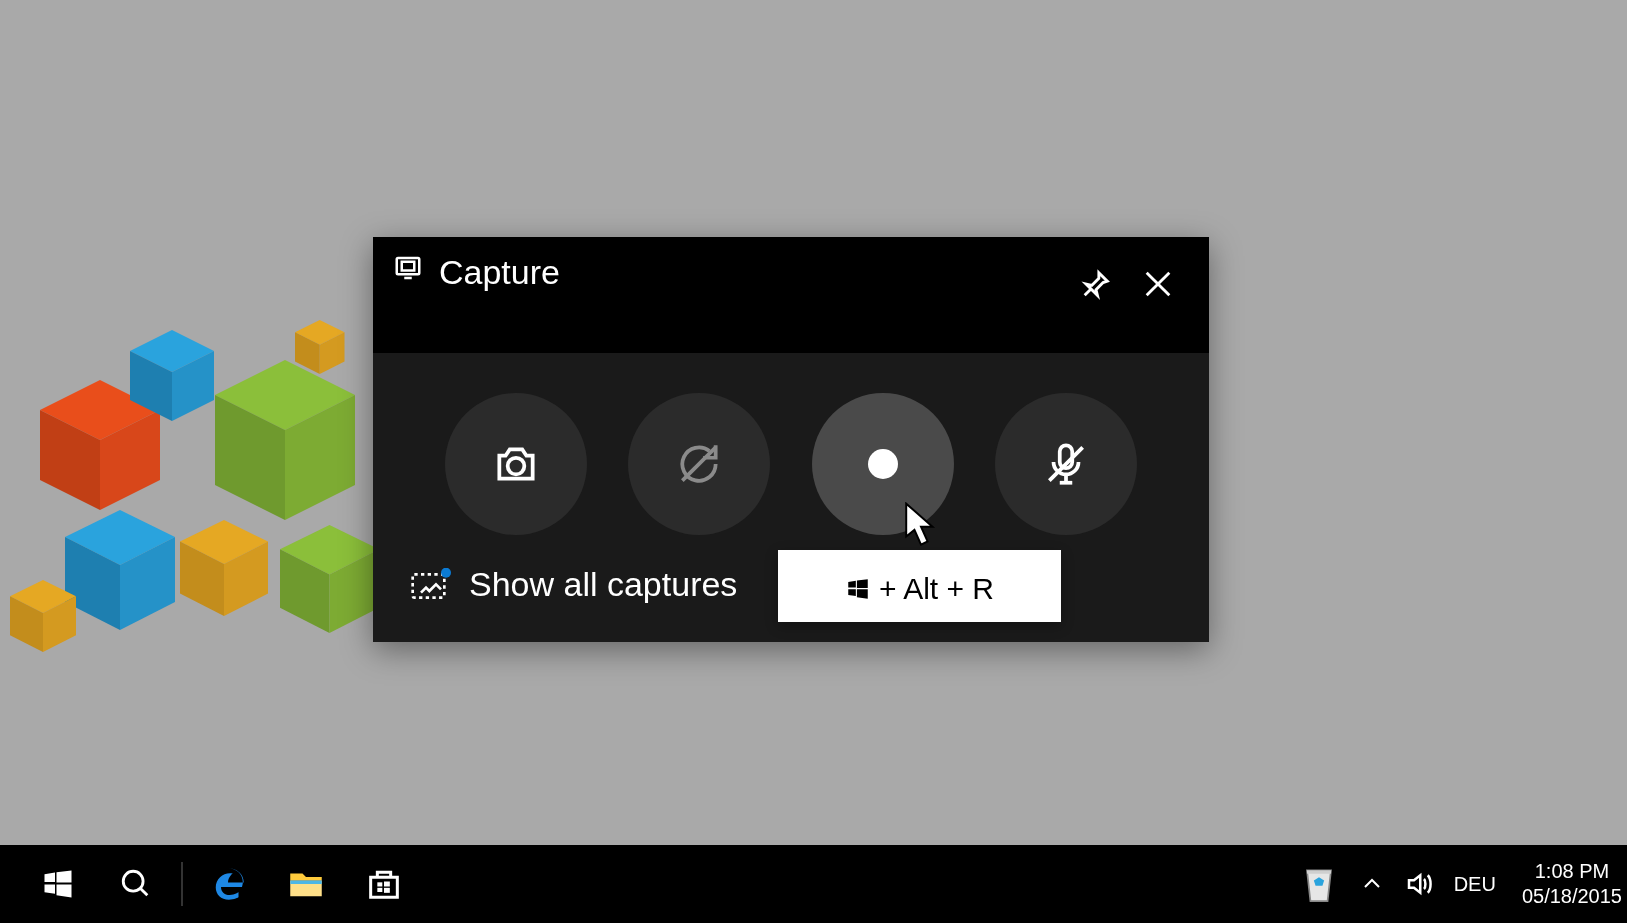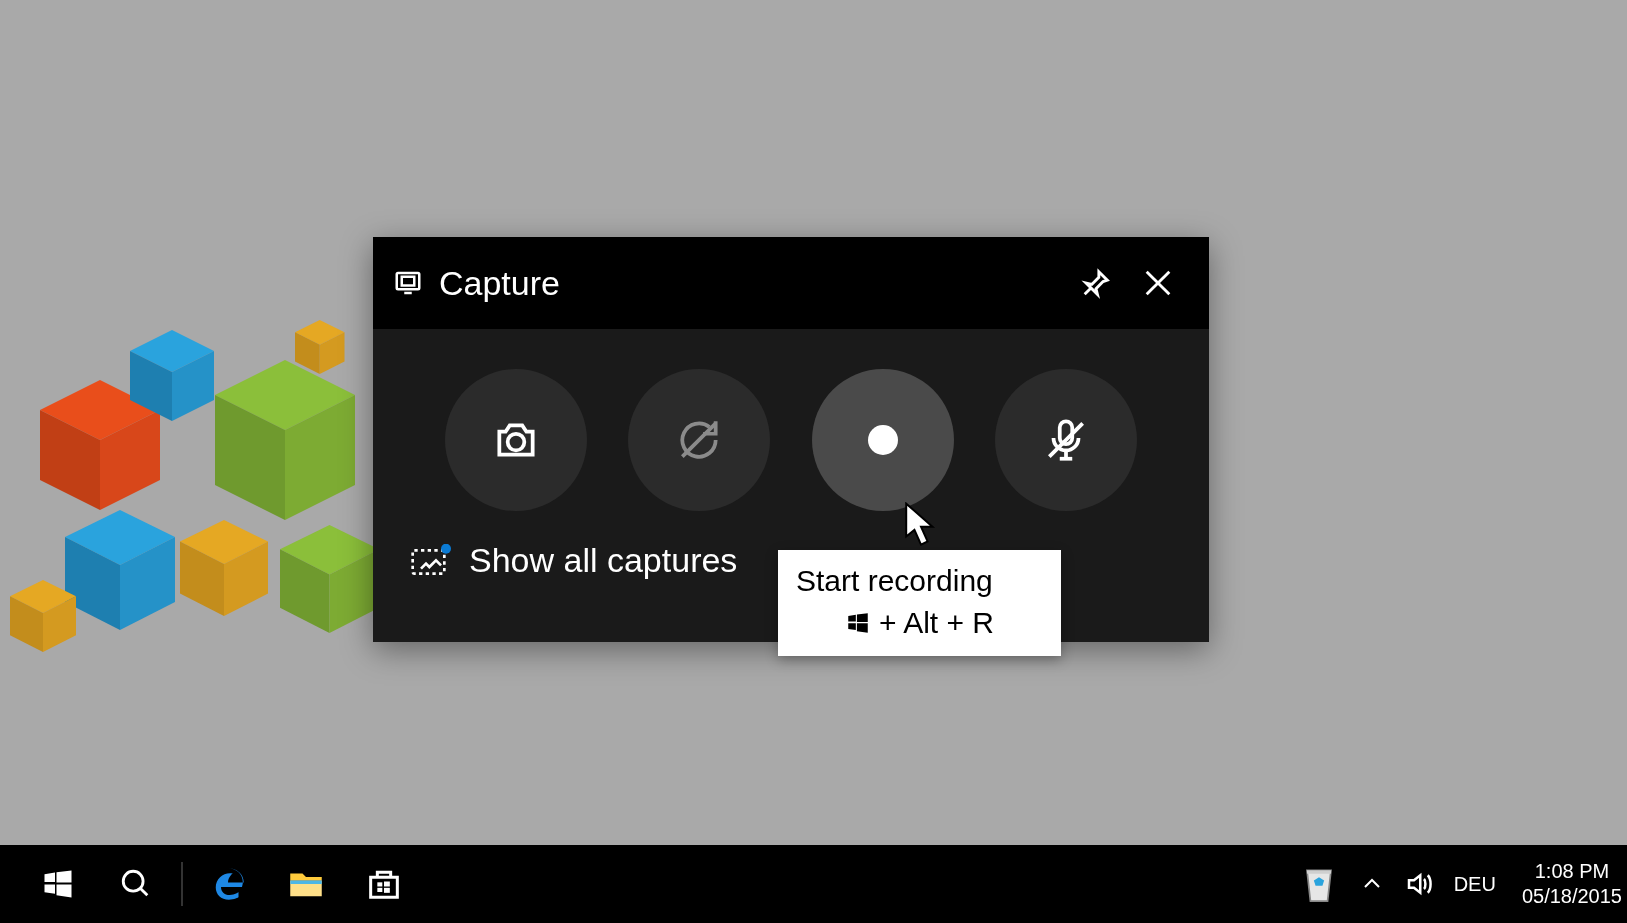--- a/index.html
+++ b/index.html
@@ -1,21 +1,21 @@
 <!DOCTYPE html>
 <html><head>
 <meta charset="utf-8">
 <style>
   html,body{margin:0;padding:0;width:1627px;height:923px;overflow:hidden;font-family:"Segoe UI",Arial,sans-serif;background:#a9a9a9;}
   
   .desktop{position:absolute;inset:0;background:#a9a9a9;}
   .wallpaper-text{position:absolute;left:1215px;top:405px;font-size:140px;font-weight:700;color:#6d6d6d;letter-spacing:-5px;}
   
   .capture{position:absolute;left:373px;top:237px;width:836px;height:405px;background:#1a1a1a;box-shadow:0 8px 30px rgba(0,0,0,.4);}
-  .capture-header{height:84px;background:#000;display:flex;align-items:center;padding:4px 20px;}
+  .capture-header{height:84px;background:#000;display:flex;padding:16px 20px;}
   .capture-header .title{color:#fff;font-size:34px;font-weight:400;margin-left:16px;}
   .capture-header .spacer{flex:1;}
   .capture-header .hbtn{width:62px;height:62px;display:flex;align-items:center;justify-content:center;color:#fff;}
   .btn-row{display:flex;justify-content:space-evenly;align-items:center;padding:40px 30px 20px 30px;}
   .round{width:142px;height:142px;border-radius:50%;background:#2b2b2b;display:flex;align-items:center;justify-content:center;}
   .round.hover{background:#4a4a4a;}
   .round.disabled svg{opacity:.45;}
   .footer-row{display:flex;align-items:flex-end;padding:10px 38px 0 38px;}
   .footer-row .ftxt{color:#fff;font-size:34px;margin-left:18px;}
   
@@ -142,21 +142,20 @@
       <svg width="40" height="36" viewBox="0 0 24 20" fill="none" stroke="#fff" stroke-width="1.6">
         <rect x="1" y="3" width="19" height="14" rx="1" stroke-dasharray="2 2"></rect>
         <path d="M6 14l3-3 2 2 4-4 3 3"></path>
         <circle cx="21" cy="2" r="3" fill="#0b7bd4" stroke="none"></circle>
       </svg>
       <span class="ftxt">Show all captures</span>
     </div>
   </div>
 
   <div class="tooltip">
-    <div class="line1">Start recording</div>
     <div class="line2">
       <svg width="26" height="26" viewBox="0 0 24 24" fill="#000">
         <path d="M3 5.5L10 4.4v6.2H3zM11 4.2L21 3v8h-10zM3 12.3h7v6.2L3 17.5zM11 12.3h10V21l-10-1.5z"></path>
       </svg>
       <span>+ Alt + R</span>
     </div>
   </div>
 
   <svg class="cursor" width="36" height="46" viewBox="0 0 20 28">
     <path d="M1 1l0 20 5-4 4 9 4-2-4-9 7 0z" fill="#fff" stroke="#000" stroke-width="1.2"></path>

